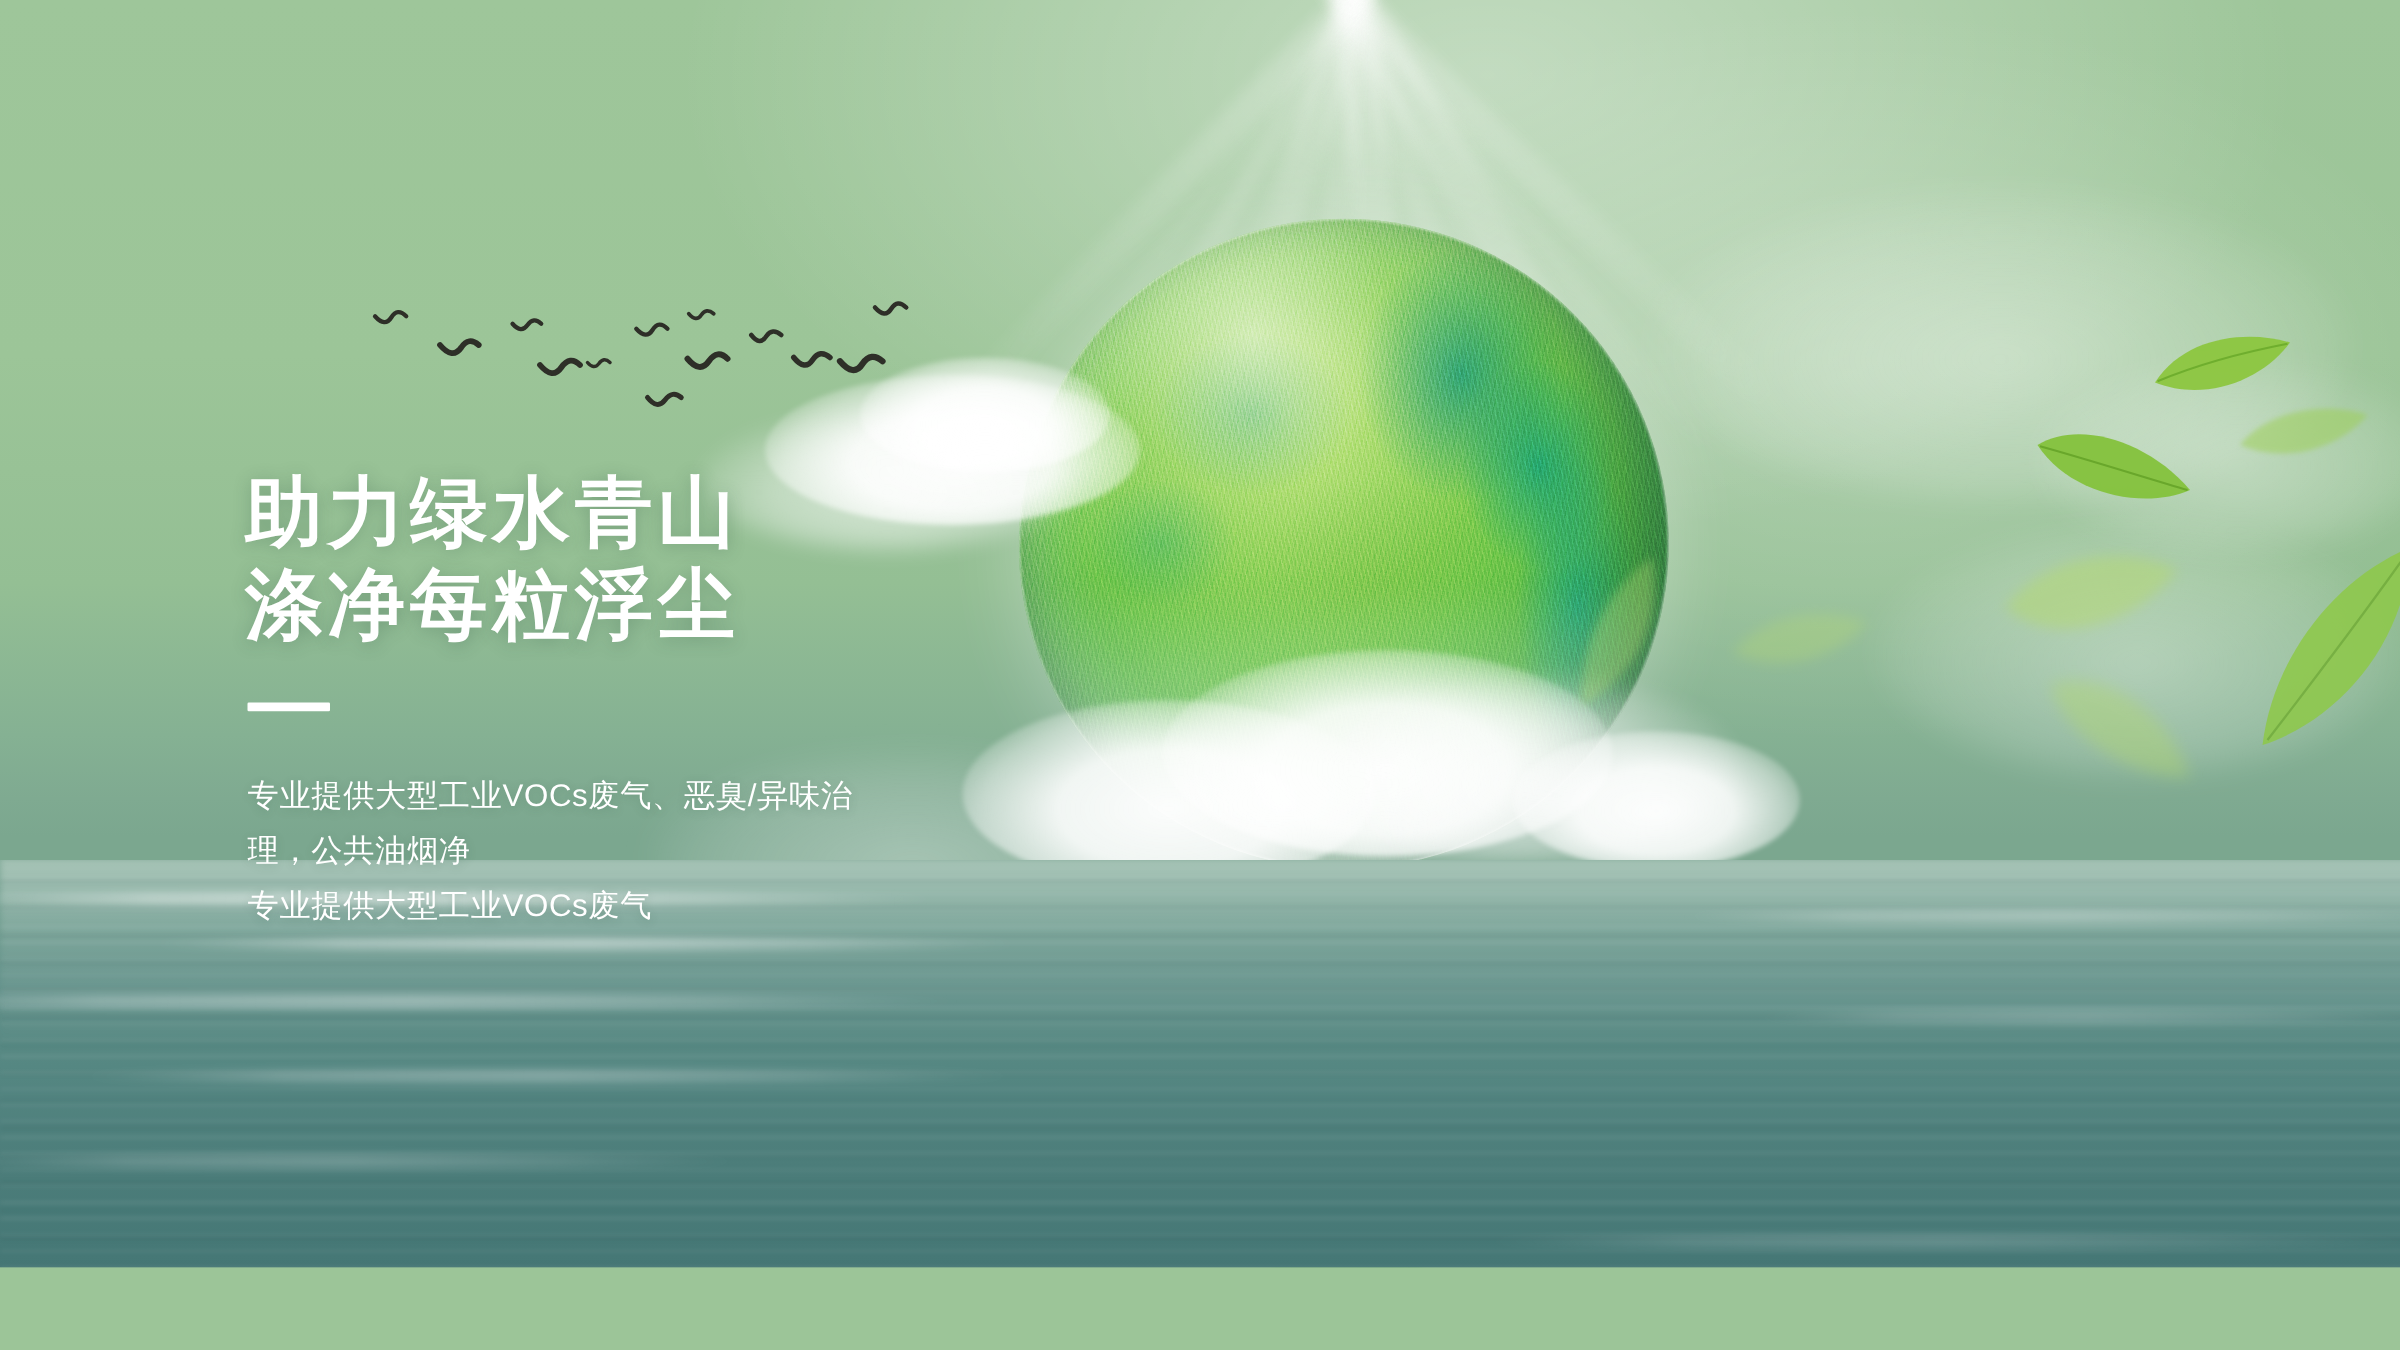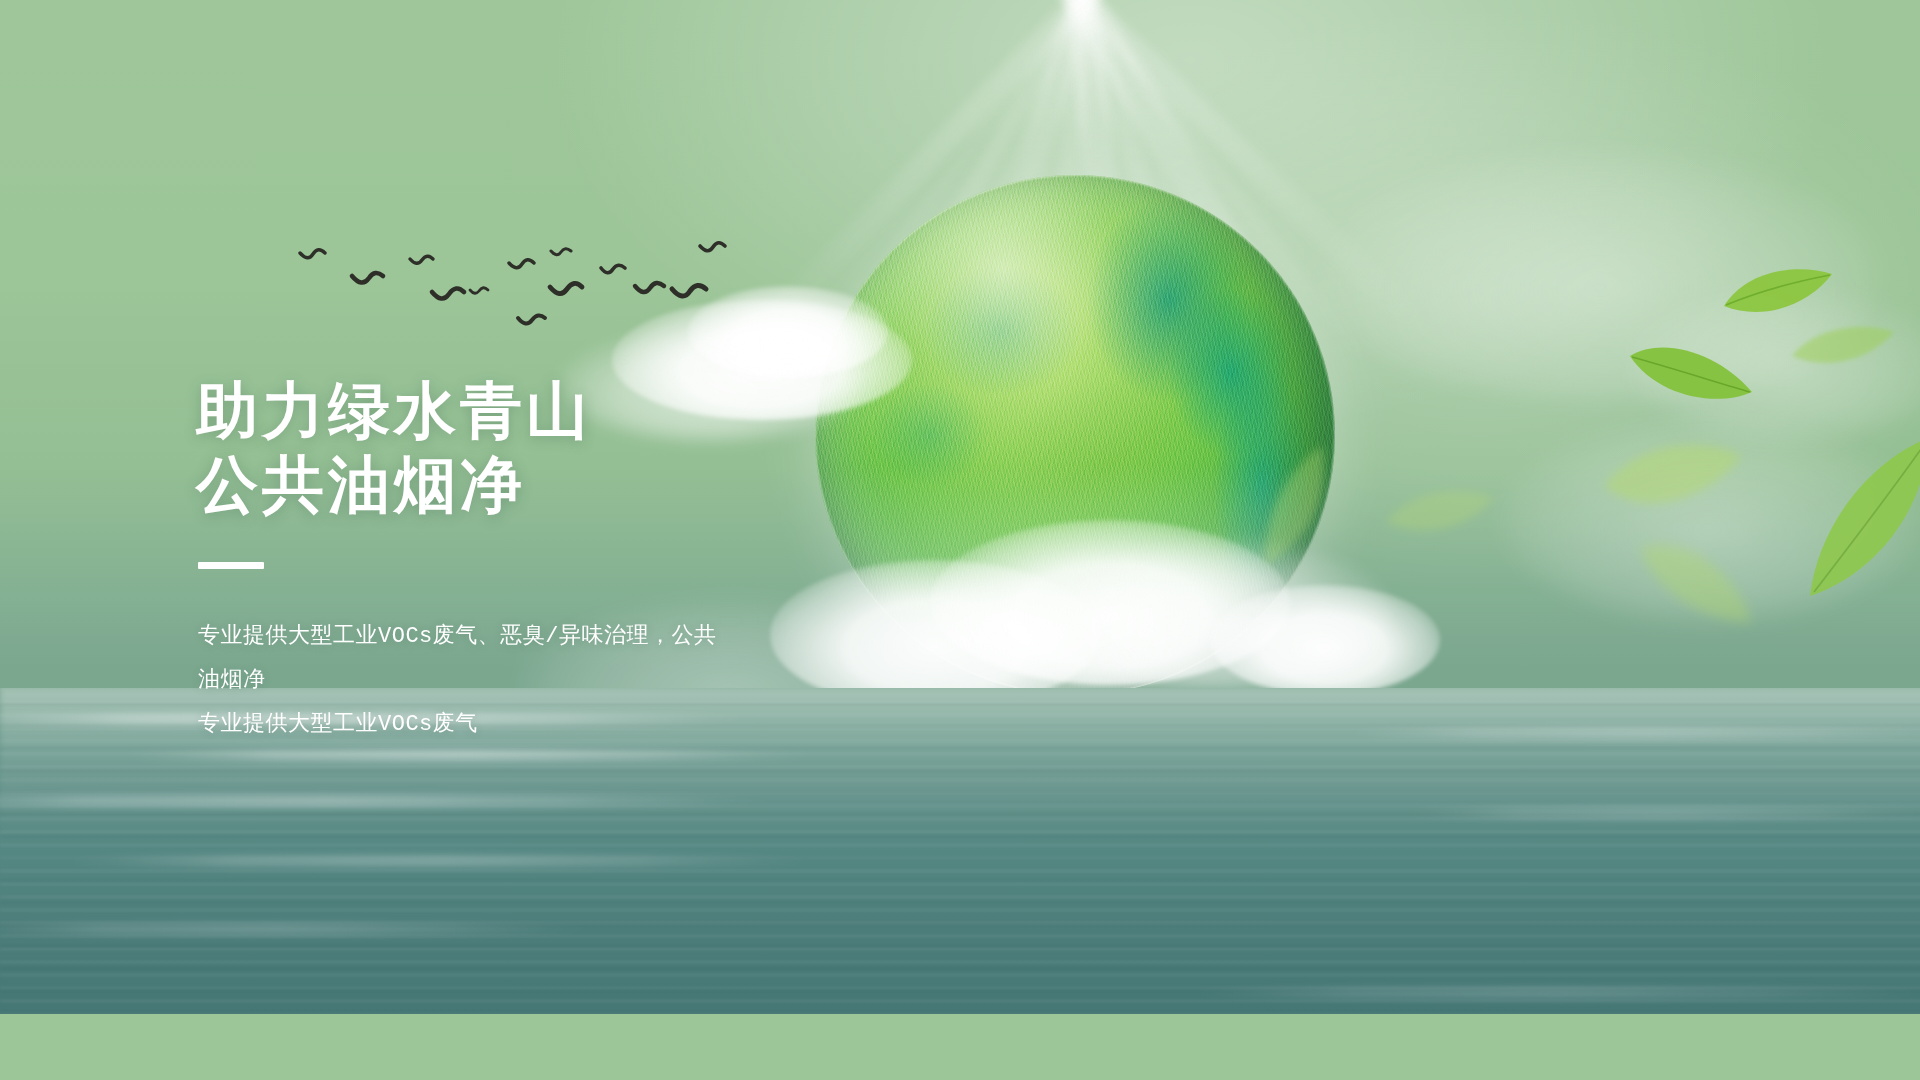--- a/index.html
+++ b/index.html
@@ -298,28 +298,27 @@
   }
   #divider {
     width: 66px;
     height: 7px;
     background: #ffffff;
     border-radius: 1px;
     margin: 40px 0 0 2px;
   }
   #subcopy {
     margin: 46px 0 0 2px;
-    font-size: 22px;
+    font-size: 25px;
     line-height: 44px;
     font-weight: 400;
     letter-spacing: 0.5px;
     color: #ffffff;
     max-width: 530px;
     text-shadow: 0 1px 8px rgba(40,80,60,0.22);
-    font-family: Liberation Mono, monospace;
   }
   #subcopy span { display: block; }
 </style>
 </head>
 <body>
 
 <div id="banner">
 
   <div class="sky-haze"></div>
 
@@ -433,21 +432,21 @@
     <div class="wave" style="left:-120px;top:108px;width:900px;opacity:.7;"></div>
     <div class="wave" style="left:60px;top:168px;width:760px;opacity:.55;"></div>
     <div class="wave" style="left:-40px;top:236px;width:640px;opacity:.4;"></div>
     <div class="wave" style="left:1340px;top:40px;width:620px;opacity:.5;"></div>
     <div class="wave" style="left:1400px;top:120px;width:540px;opacity:.4;"></div>
     <div class="wave" style="left:1180px;top:300px;width:760px;opacity:.35;"></div>
   </div>
 
   <div id="copy">
     <h1 class="headline">助力绿水青山</h1>
-    <h1 class="headline">公共油烟净</h1>
+    <h1 class="headline">涤净每粒浮尘</h1>
     <div id="divider"></div>
     <div id="subcopy">
       <span>专业提供大型工业VOCs废气、恶臭/异味治理，公共油烟净</span>
       <span>专业提供大型工业VOCs废气</span>
     </div>
   </div>
 
 </div>
 
 </body></html>

